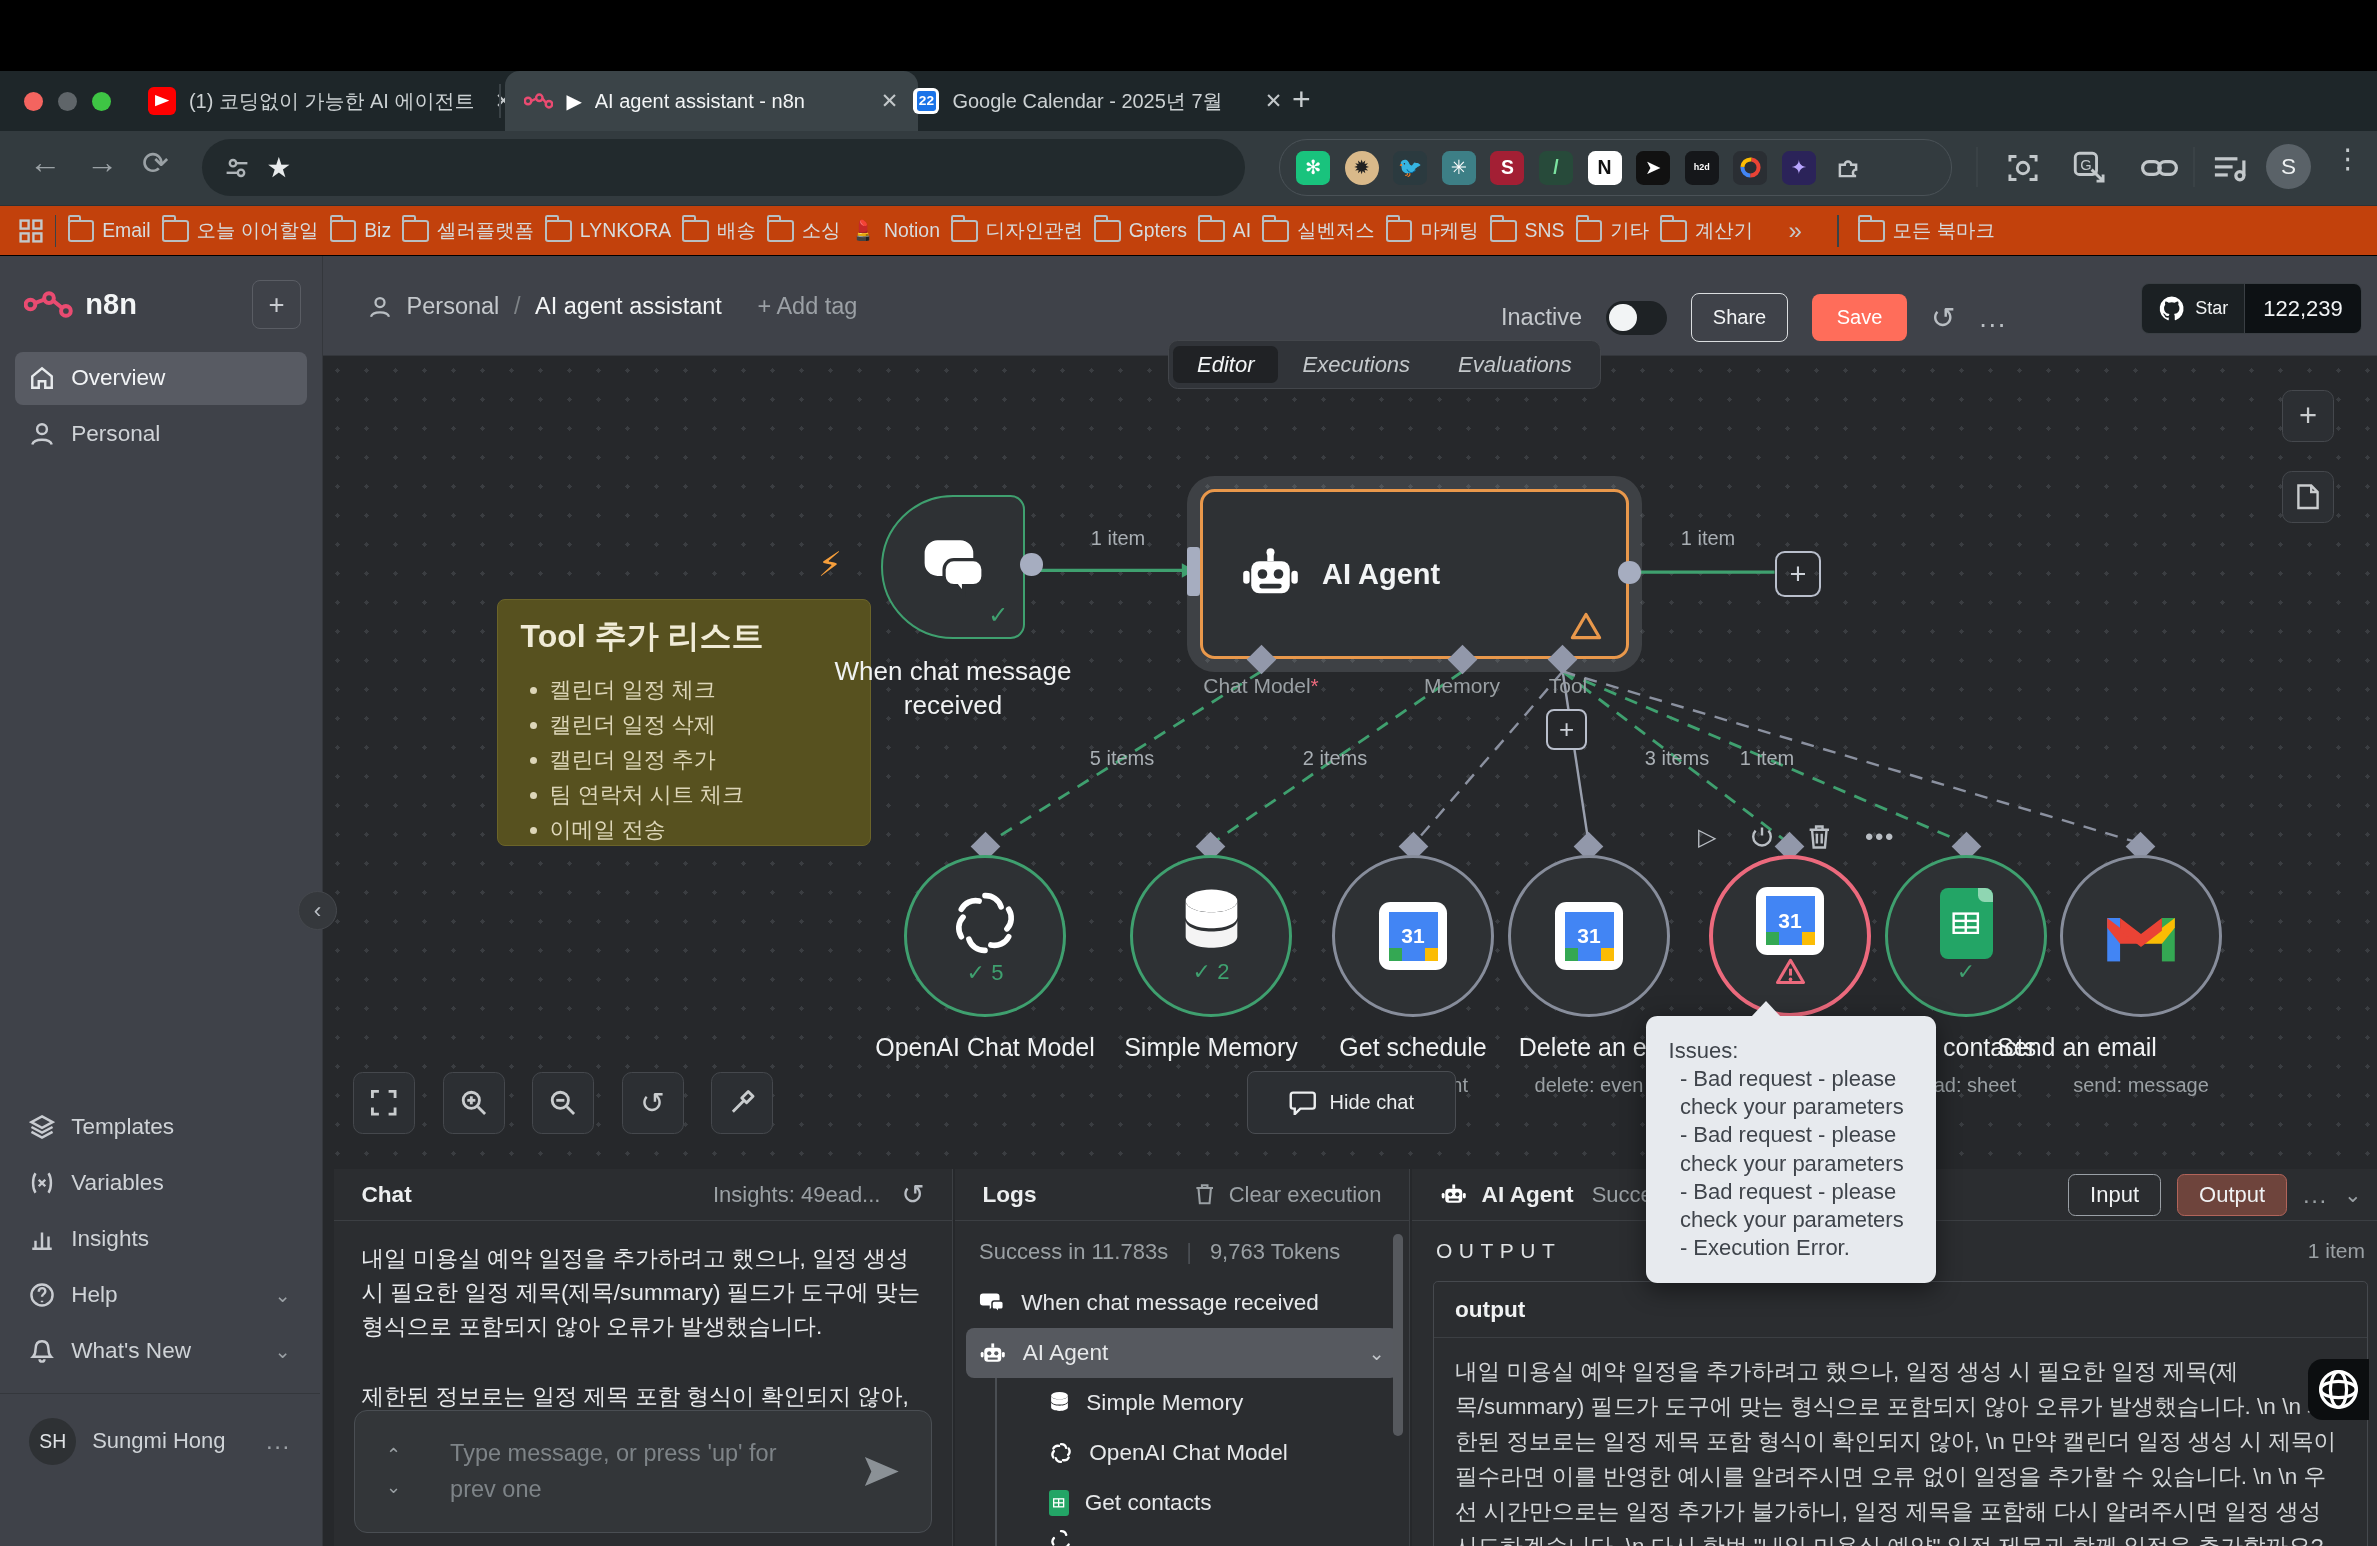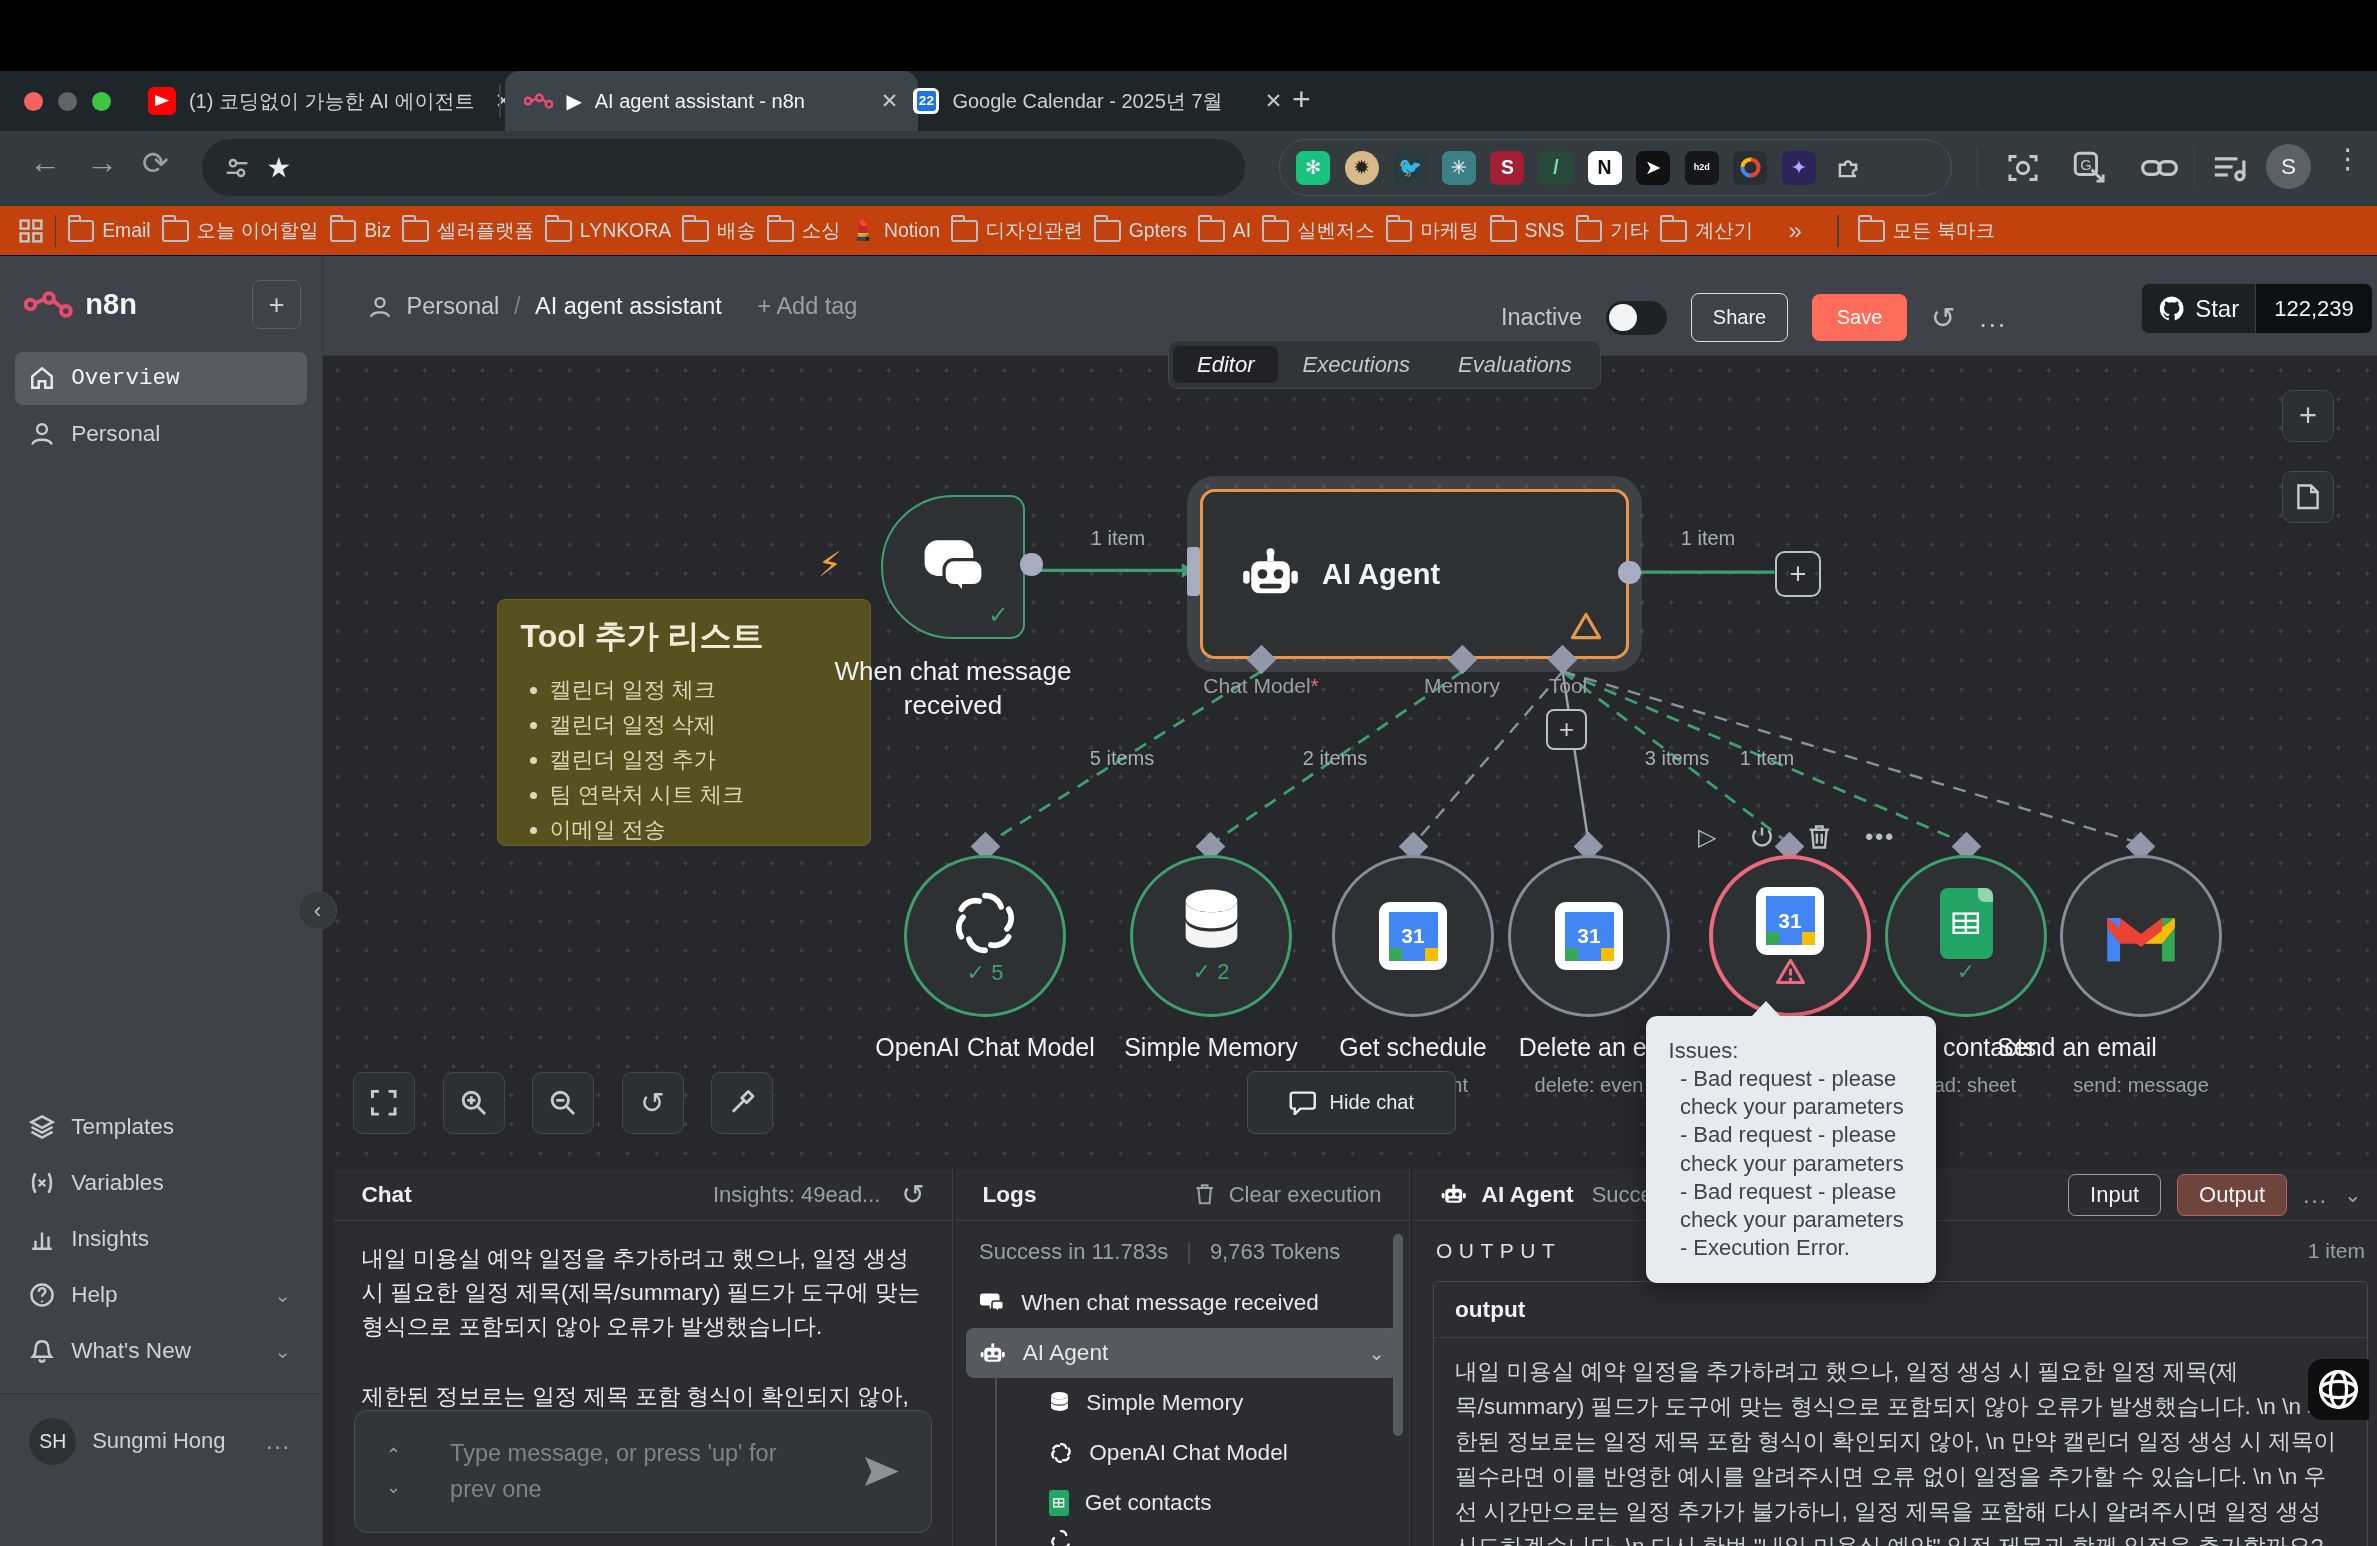--- a/index.html
+++ b/index.html
@@ -30,21 +30,21 @@
        font-size:19.4px;font-weight:bold;flex:none;}
   .bm{display:flex;align-items:center;gap:8px;color:#d7dbdd;font-size:19.4px;white-space:nowrap;}
   .folder{width:22.6px;height:18px;border:2px solid #b9bfc2;border-radius:3.2px;position:relative;flex:none;}
   .folder:before{content:"";position:absolute;left:-2px;top:-6.5px;width:9.7px;height:4.9px;
                  border:2px solid #b9bfc2;border-bottom:none;border-radius:2.4px 2.4px 0 0;}
   
   #app{left:0;top:256px;width:2377px;height:1291px;background:#26282b;}
   #sidebar{left:0;top:256px;width:323px;height:1291px;background:#3f4249;border-right:1.6px solid #34373c;box-sizing:border-box;}
   .side-item{display:flex;align-items:center;gap:16px;height:53px;margin:3.2px 14.6px;padding:0 14.6px;
              border-radius:8px;color:#cfd3d7;font-size:22.6px;}
-  .side-item.active{background:#585b63;color:#f2f4f6;font-family:Liberation Mono, monospace;}
+  .side-item.active{background:#585b63;color:#f2f4f6;}
   .side-item .chev{margin-left:auto;color:#9ca1a6;font-size:19.4px;}
   #topbar{left:323px;top:256px;width:2054px;height:100px;background:#3f4249;border-bottom:1.6px solid #34373c;box-sizing:border-box;}
   .btn{display:flex;align-items:center;justify-content:center;border-radius:8px;font-size:20px;}
   #tabs-pill{left:1168px;top:340px;height:49px;background:#313439;border:1.6px solid #43464b;border-radius:9.7px;
              display:flex;align-items:center;padding:4px;box-sizing:border-box;z-index:6;font-style:italic;}
   .seg{padding:0 24px;height:37px;display:flex;align-items:center;border-radius:6.5px;color:#c4c8cb;font-size:22px;}
   .seg.active{background:#202225;color:#f3f5f6;}
   
   #canvas{left:323px;top:356px;width:2054px;height:813px;overflow:visible;
           background-image:radial-gradient(circle,#3a3d41 2px,transparent 2.1px);background-size:29px 29px;}
@@ -365,21 +365,21 @@
   <span class="btn" style="width:95px;height:47px;border:1.6px solid #dadddf;color:#f2f4f5">Share</span>
   <span class="btn" style="width:95px;height:47px;background:#ff6d5a;color:#fff">Save</span>
   <span style="color:#b9bec3;font-size:29px">↺</span>
   <span style="color:#b9bec3;font-size:27.5px;letter-spacing:1.6px">...</span>
 </div>
 <div class="abs" style="left:2141px;top:283px;height:49px;display:flex;border:1.6px solid #3a3f44;border-radius:8px;overflow:hidden">
   <span style="display:flex;align-items:center;gap:9.7px;background:#1b2023;padding:0 16px">
     <svg width="27.5" height="27.5" viewBox="0 0 34 34">
         <path fill="#fff" d="M17 2 a15 15 0 0 0-4.7 29.2 c.7.1 1-.3 1-.7 v-2.6 c-4.2.9-5-2-5-2 c-.7-1.7-1.6-2.2-1.6-2.2 c-1.4-.9.1-.9.1-.9 c1.5.1 2.3 1.5 2.3 1.5 c1.3 2.3 3.5 1.6 4.3 1.2 c.1-1 .5-1.6.9-2 c-3.3-.4-6.8-1.7-6.8-7.4 c0-1.6.6-3 1.5-4 c-.1-.4-.7-1.9.1-4 c0 0 1.3-.4 4.1 1.5 a14 14 0 0 1 7.6 0 c2.8-1.9 4.1-1.5 4.1-1.5 c.8 2.1.3 3.6.1 4 c1 1.1 1.5 2.4 1.5 4 c0 5.7-3.5 7-6.8 7.4 c.5.5 1 1.4 1 2.8 v4.1 c0 .4.3.8 1 .7 A15 15 0 0 0 17 2 Z"></path>
       </svg>
-    <span style="color:#f2f4f5;font-size:24px">Star</span>
+    <span style="color:#f2f4f5;font-size:18px">Star</span>
   </span>
   <span style="display:flex;align-items:center;background:#0d1114;padding:0 18px;color:#f2f4f5;font-size:22px;border-left:1.6px solid #3a3f44">122,239</span>
 </div>
 
 <div id="tabs-pill" class="abs">
   <span class="seg active">Editor</span>
   <span class="seg">Executions</span>
   <span class="seg">Evaluations</span>
 </div>
 

